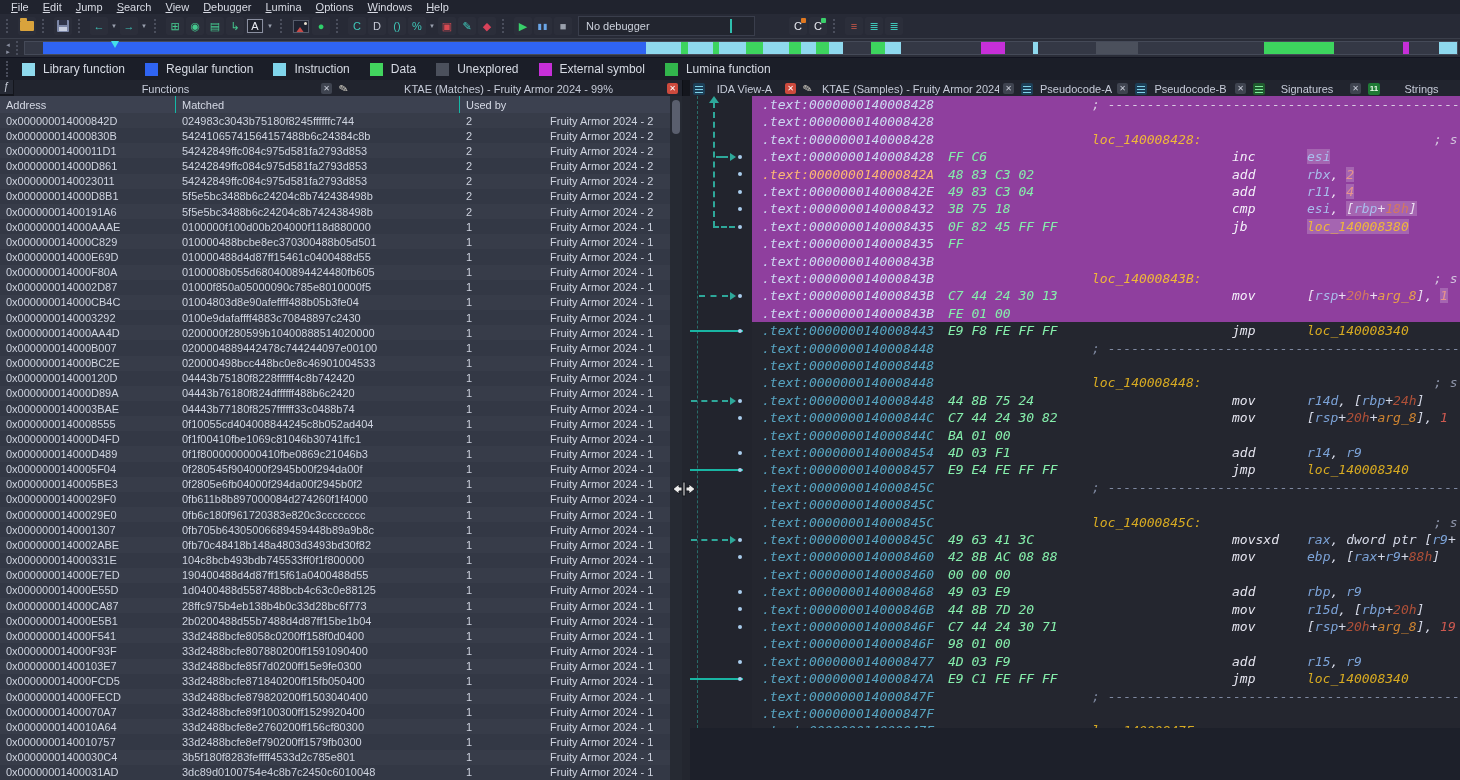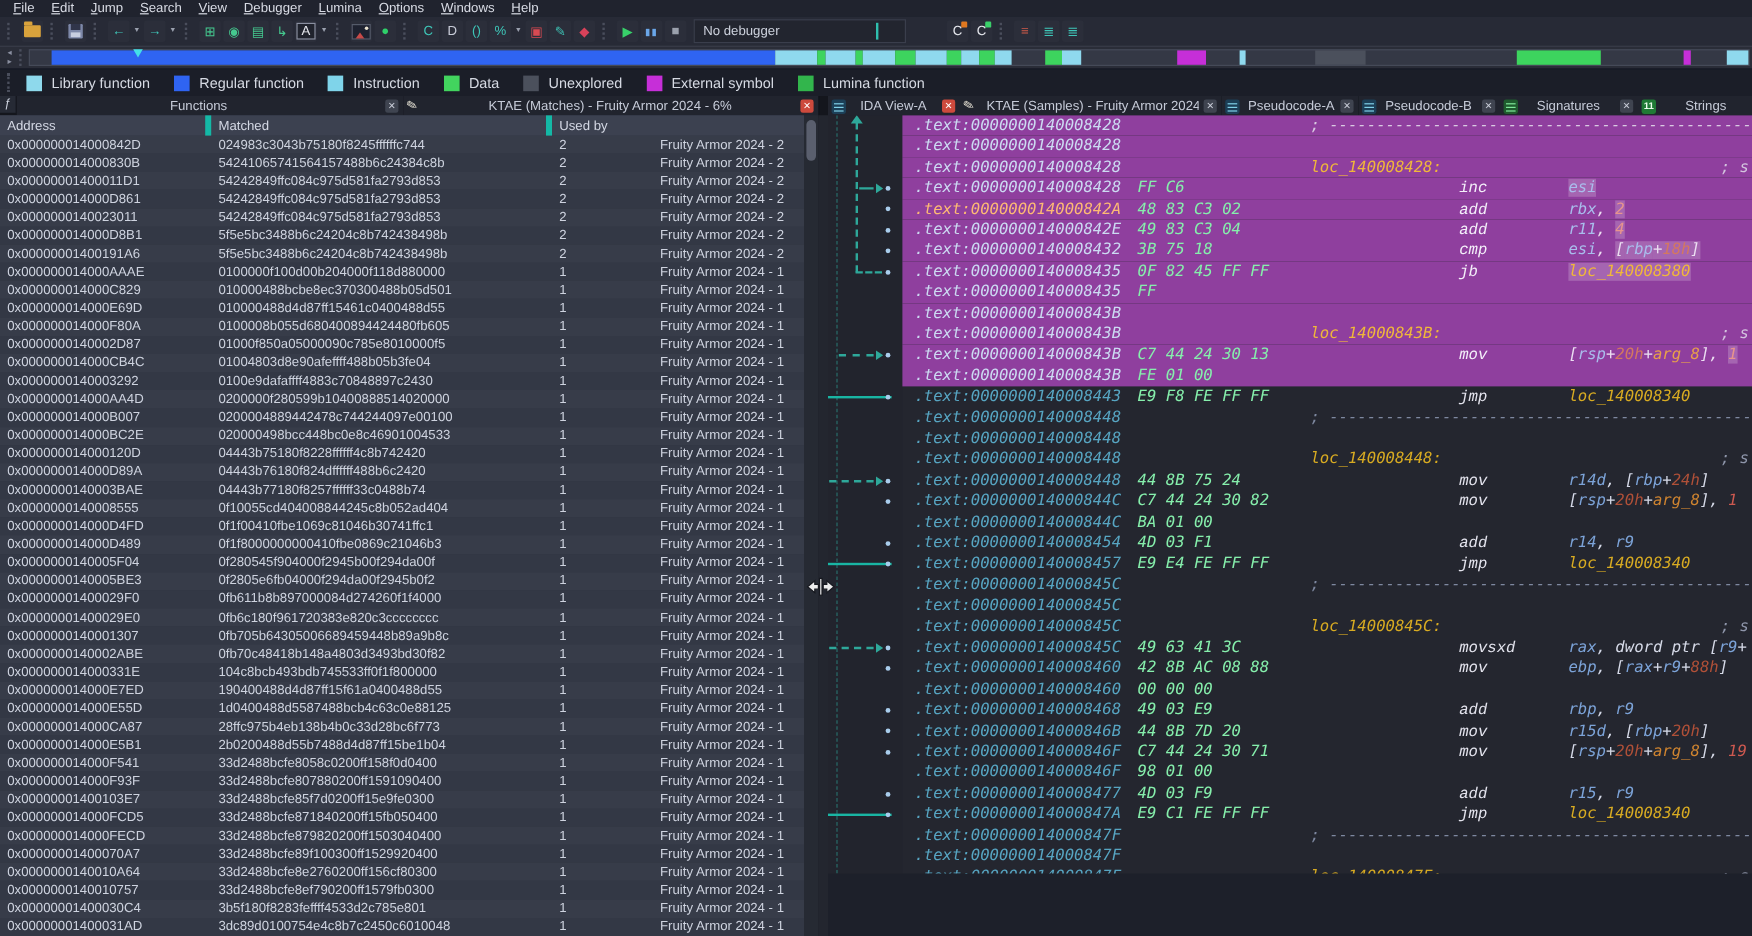--- a/index.html
+++ b/index.html
@@ -68,21 +68,21 @@
   .tabicon.strings::before{content:"11";position:static;display:block;background:none;box-shadow:none;
                     color:#eafceb;font-size:8px;text-align:center;line-height:12px;font-weight:bold;}
   .quill{width:12px;height:13px;margin:0 3px;color:#e3dfd2;font-size:11px;line-height:13px;
          transform:rotate(-15deg);flex:0 0 auto;}
   .wicon{width:13px;height:14px;background:#262a35;color:#cfd4e0;font-size:10px;text-align:center;
          line-height:14px;flex:0 0 auto;}
   
   .left-pane{position:absolute;left:0;top:96px;width:670px;height:684px;background:#313644;overflow:hidden;}
   .thead{height:17px;background:#3c4150;display:grid;grid-template-columns:176px 284px 84px 1fr;
          font-size:11px;align-items:center;color:#d4d8e4;}
-  .thead .hc{padding-left:6px;border-right:5px solid #14b8a6;height:100%;display:flex;align-items:center;}
+  .thead .hc{padding-left:6px;border-right:1px solid #14b8a6;height:100%;display:flex;align-items:center;}
   .thead .hc:last-child{border-right:none;}
   .tbody{height:667px;overflow:hidden;}
   .trow{height:15.159px;display:grid;grid-template-columns:176px 284px 84px 1fr;font-size:11px;
         align-items:center;color:#ced3df;white-space:nowrap;}
   .trow>div{padding-left:6px;overflow:hidden;}
   .trow:nth-child(odd){background:#373c49;}
   .trow:nth-child(even){background:#333845;}
   .vscroll{position:absolute;left:670px;top:96px;width:12px;height:684px;background:#262a33;}
   .vthumb{position:absolute;left:2px;top:4px;width:8px;height:34px;border-radius:4px;background:#5a5f6e;}
   .splitter{position:absolute;left:682px;top:96px;width:8px;height:684px;background:#23262f;}
@@ -94,21 +94,21 @@
   .dl.sel{background:#8f3f9e;}
   .dl span{position:absolute;top:0;}
   .c-addr{left:10px;color:#57a5c2;}
   .sel .c-addr{color:#ccdaf2;}
   .c-addr.orange{color:#fdba74;}
   .c-bytes{left:196px;color:#86efac;}
   .c-label{left:340px;color:#d8ab22;}
   .sel .c-label{color:#f0b73a;}
   .c-dash{left:340px;color:#7e88a0;}
   .sel .c-dash{color:#d9c9e2;}
-  .c-mnem{left:464px;color:#e4e4ee;font-family:Liberation Mono, monospace;}
+  .c-mnem{left:480px;color:#e4e4ee;}
   .sel .c-mnem{color:#f4f0fa;}
   .c-ops{left:555px;}
   .c-cm{left:682px;color:#8f96ab;}
   .sel .c-cm{color:#d3c4de;}
   .op-p{position:static !important;color:#d6dae8;}
   .op-r{position:static !important;color:#7ca3d8;}
   .op-n{position:static !important;color:#cd5950;}
   .op-d{position:static !important;color:#b05038;}
   .op-a{position:static !important;color:#cf8430;}
   .op-l{position:static !important;color:#d8ab22;}
@@ -306,21 +306,21 @@
   </div>
 
 <div class="tabbar" id="tabbar">
     <div class="wicon" style="position: absolute; left: 0px;">ƒ</div>
     <div class="tabseg" style="left: 14px; width: 322px;">
       <span class="lbl">Functions</span>
       <span class="closebox gray">✕</span>
     </div>
     <div class="tabseg" style="left: 336px; width: 346px;">
       <span class="quill">✎</span>
-      <span class="lbl">KTAE (Matches) - Fruity Armor 2024 - 6%</span>
+      <span class="lbl">KTAE (Matches) - Fruity Armor 2024 - 99%</span>
       <span class="closebox red">✕</span>
     </div>
     <div class="tabseg" style="left: 690px; width: 110px;">
       <span class="tabicon"></span>
       <span class="lbl">IDA View-A</span>
       <span class="closebox red">✕</span>
     </div>
     <div class="tabseg" style="left: 800px; width: 218px;">
       <span class="quill">✎</span>
       <span class="lbl">KTAE (Samples) - Fruity Armor 2024 - 99%</span>

